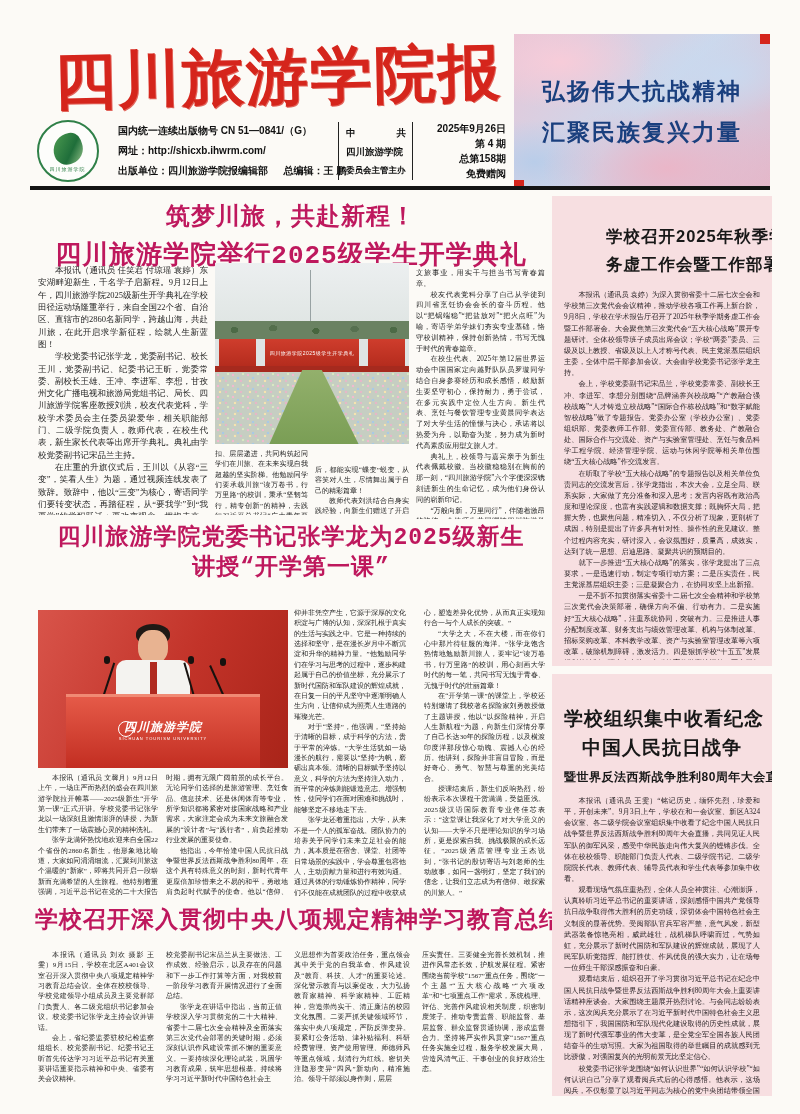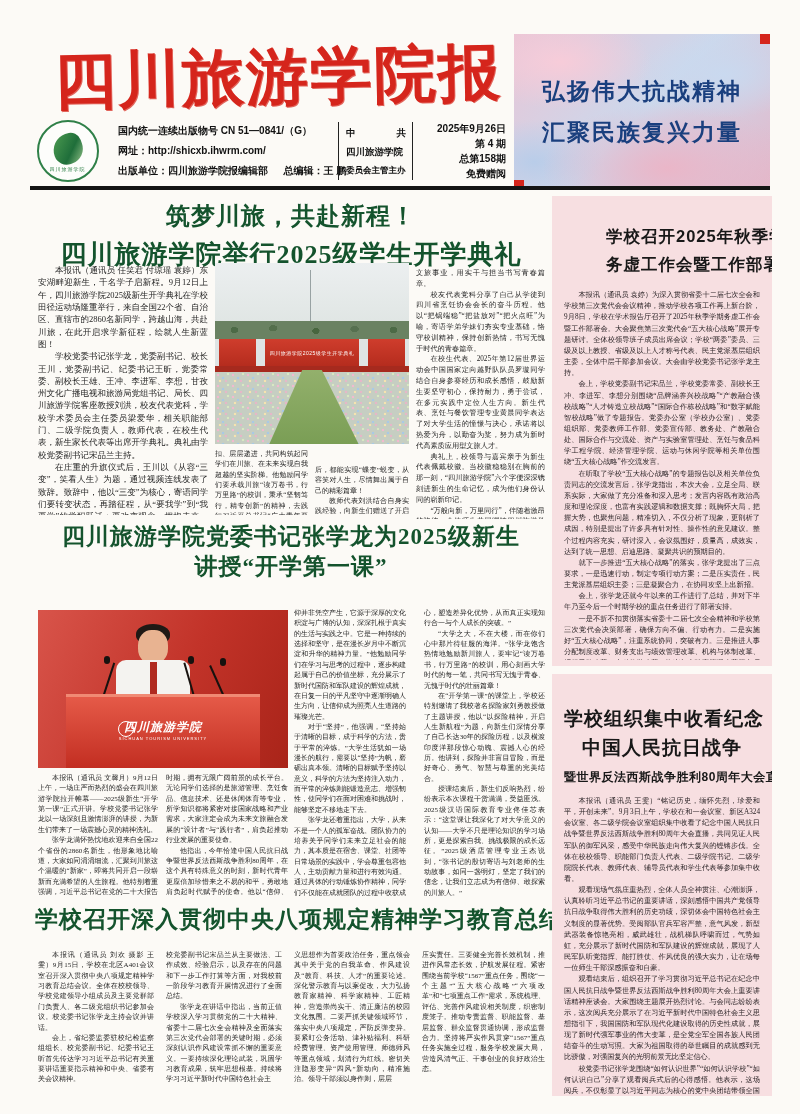--- a/index.html
+++ b/index.html
@@ -29,21 +29,21 @@
     font-weight:bold;font-size:10px;color:#111;}
   .info-block div{height:20px;line-height:20px;white-space:nowrap;padding-left:12px;}
   .vsep{top:122px;width:1px;height:58px;background:#222;}
   .org-cell{left:346px;top:123px;width:60px;font-family:"Liberation Sans",sans-serif;font-weight:bold;
     font-size:9.5px;color:#111;line-height:19px;}
   .org-l1{display:flex;justify-content:space-between;}
   .issue-cell{left:420px;top:121px;width:86px;text-align:right;font-family:"Liberation Sans",sans-serif;
     font-weight:bold;font-size:10px;color:#111;line-height:15px;}
   .main-rule{left:30px;top:186px;width:740px;height:4px;background:#141414;}
   
-  .hl{font-family:Liberation Serif, serif;font-weight:bold;color:#14532d;text-align:center;
+  .hl{font-family:Liberation Mono, monospace;font-weight:bold;color:#be185d;text-align:center;
       letter-spacing:1px;white-space:nowrap;}
   
   .col{overflow:hidden;text-align:justify;color:#242424;}
   .col p{margin:0;text-indent:2em;}
   .f85{font-size:8.5px;line-height:1.45;}
   .f72{font-size:7.2px;line-height:1.5;}
   .f70{font-size:7px;line-height:1.48;}
   
   .sidebox{left:552px;width:220px;background:#f7dfe1;box-sizing:border-box;padding:0 12px;overflow:hidden;}
   .side-title{font-family:"Liberation Sans",sans-serif;font-weight:bold;color:#181818;text-align:center;
@@ -247,21 +247,20 @@
   <div class="abs sidebox" style="top:196px;height:470px;">
     <div class="side-title" style="margin-top:26px;font-size:16.5px;line-height:1.7;margin-left:42px;">
       <div>学校召开2025年秋季学期</div>
       <div>务虚工作会暨工作部署会</div>
     </div>
     <div class="side-body" style="margin-top:12px;height:370px;overflow:hidden;">
       <p>本报讯（通讯员 袁婷）为深入贯彻省委十二届七次全会和学校第三次党代会会议精神，推动学校各项工作再上新台阶，9月8日，学校在学术报告厅召开了2025年秋季学期务虚工作会暨工作部署会。大会聚焦第三次党代会“五大核心战略”展开专题研讨。全体校领导班子成员出席会议；学校“两委”委员、三级及以上教授、省级及以上人才称号代表、民主党派基层组织主委，全体中层干部参加会议。大会由学校党委书记张学龙主持。</p>
       <p>会上，学校党委副书记宋品兰，学校党委常委、副校长王冲、李进军、李想分别围绕“品牌涵养兴校战略”“产教融合强校战略”“人才铸造立校战略”“国际合作栋校战略”和“数字赋能智校战略”做了专题报告。党委办公室（学校办公室）、党委组织部、党委教师工作部、党委宣传部、教务处、产教融合处、国际合作与交流处、资产与实验室管理处、烹饪与食品科学工程学院、经济管理学院、运动与休闲学院等相关单位围绕“五大核心战略”作交流发言。</p>
       <p>在听取了学校“五大核心战略”的专题报告以及相关单位负责同志的交流发言后，张学龙指出，本次大会，立足全局、联系实际，大家做了充分准备和深入思考；发言内容既有政治高度和理论深度，也富有实践逻辑和数据支撑；既胸怀大局，把握大势，也聚焦问题，精准切入，不仅分析了现象，更剖析了成因，特别是提出了许多具有针对性、操作性的意见建议。整个过程内容充实，研讨深入，会议氛围好，质量高，成效实，达到了统一思想、启迪思路、凝聚共识的预期目的。</p>
       <p>就下一步推进“五大核心战略”的落实，张学龙提出了三点要求，一是迅速行动，制定专项行动方案；二是压实责任，民主党派基层组织主委；三是凝聚合力，在协同攻坚上出新招。</p>
-      <p>会上，张学龙还就今年以来的工作进行了总结，并对下半年乃至今后一个时期学校的重点任务进行了部署安排。</p>
       <p>一是不折不扣贯彻落实省委十二届七次全会精神和学校第三次党代会决策部署，确保方向不偏、行动有力。二是实施好“五大核心战略”，注重系统协同，突破有力。三是推进人事分配制度改革、财务支出与绩效管理改革、机构与体制改革、招标采购改革、本科教学改革、资产与实验室管理改革等六项改革，破除机制障碍，激发活力。四是狠抓学校“十五五”发展规划的编制、硕士点申建、本科教育教学审核评估、五十周年校庆活动、推进校园景区提档升级、深化绩效考核管理、开好学校教职工代表大会暨工会会员代表大会等重点工作。</p>
 
     </div>
   </div>
 
   <div class="abs sidebox" style="top:674px;height:422px;">
     <div class="side-title" style="margin-top:30px;font-size:19px;line-height:1.55;">
       <div>学校组织集中收看纪念</div>
       <div>中国人民抗日战争</div>
     </div>

